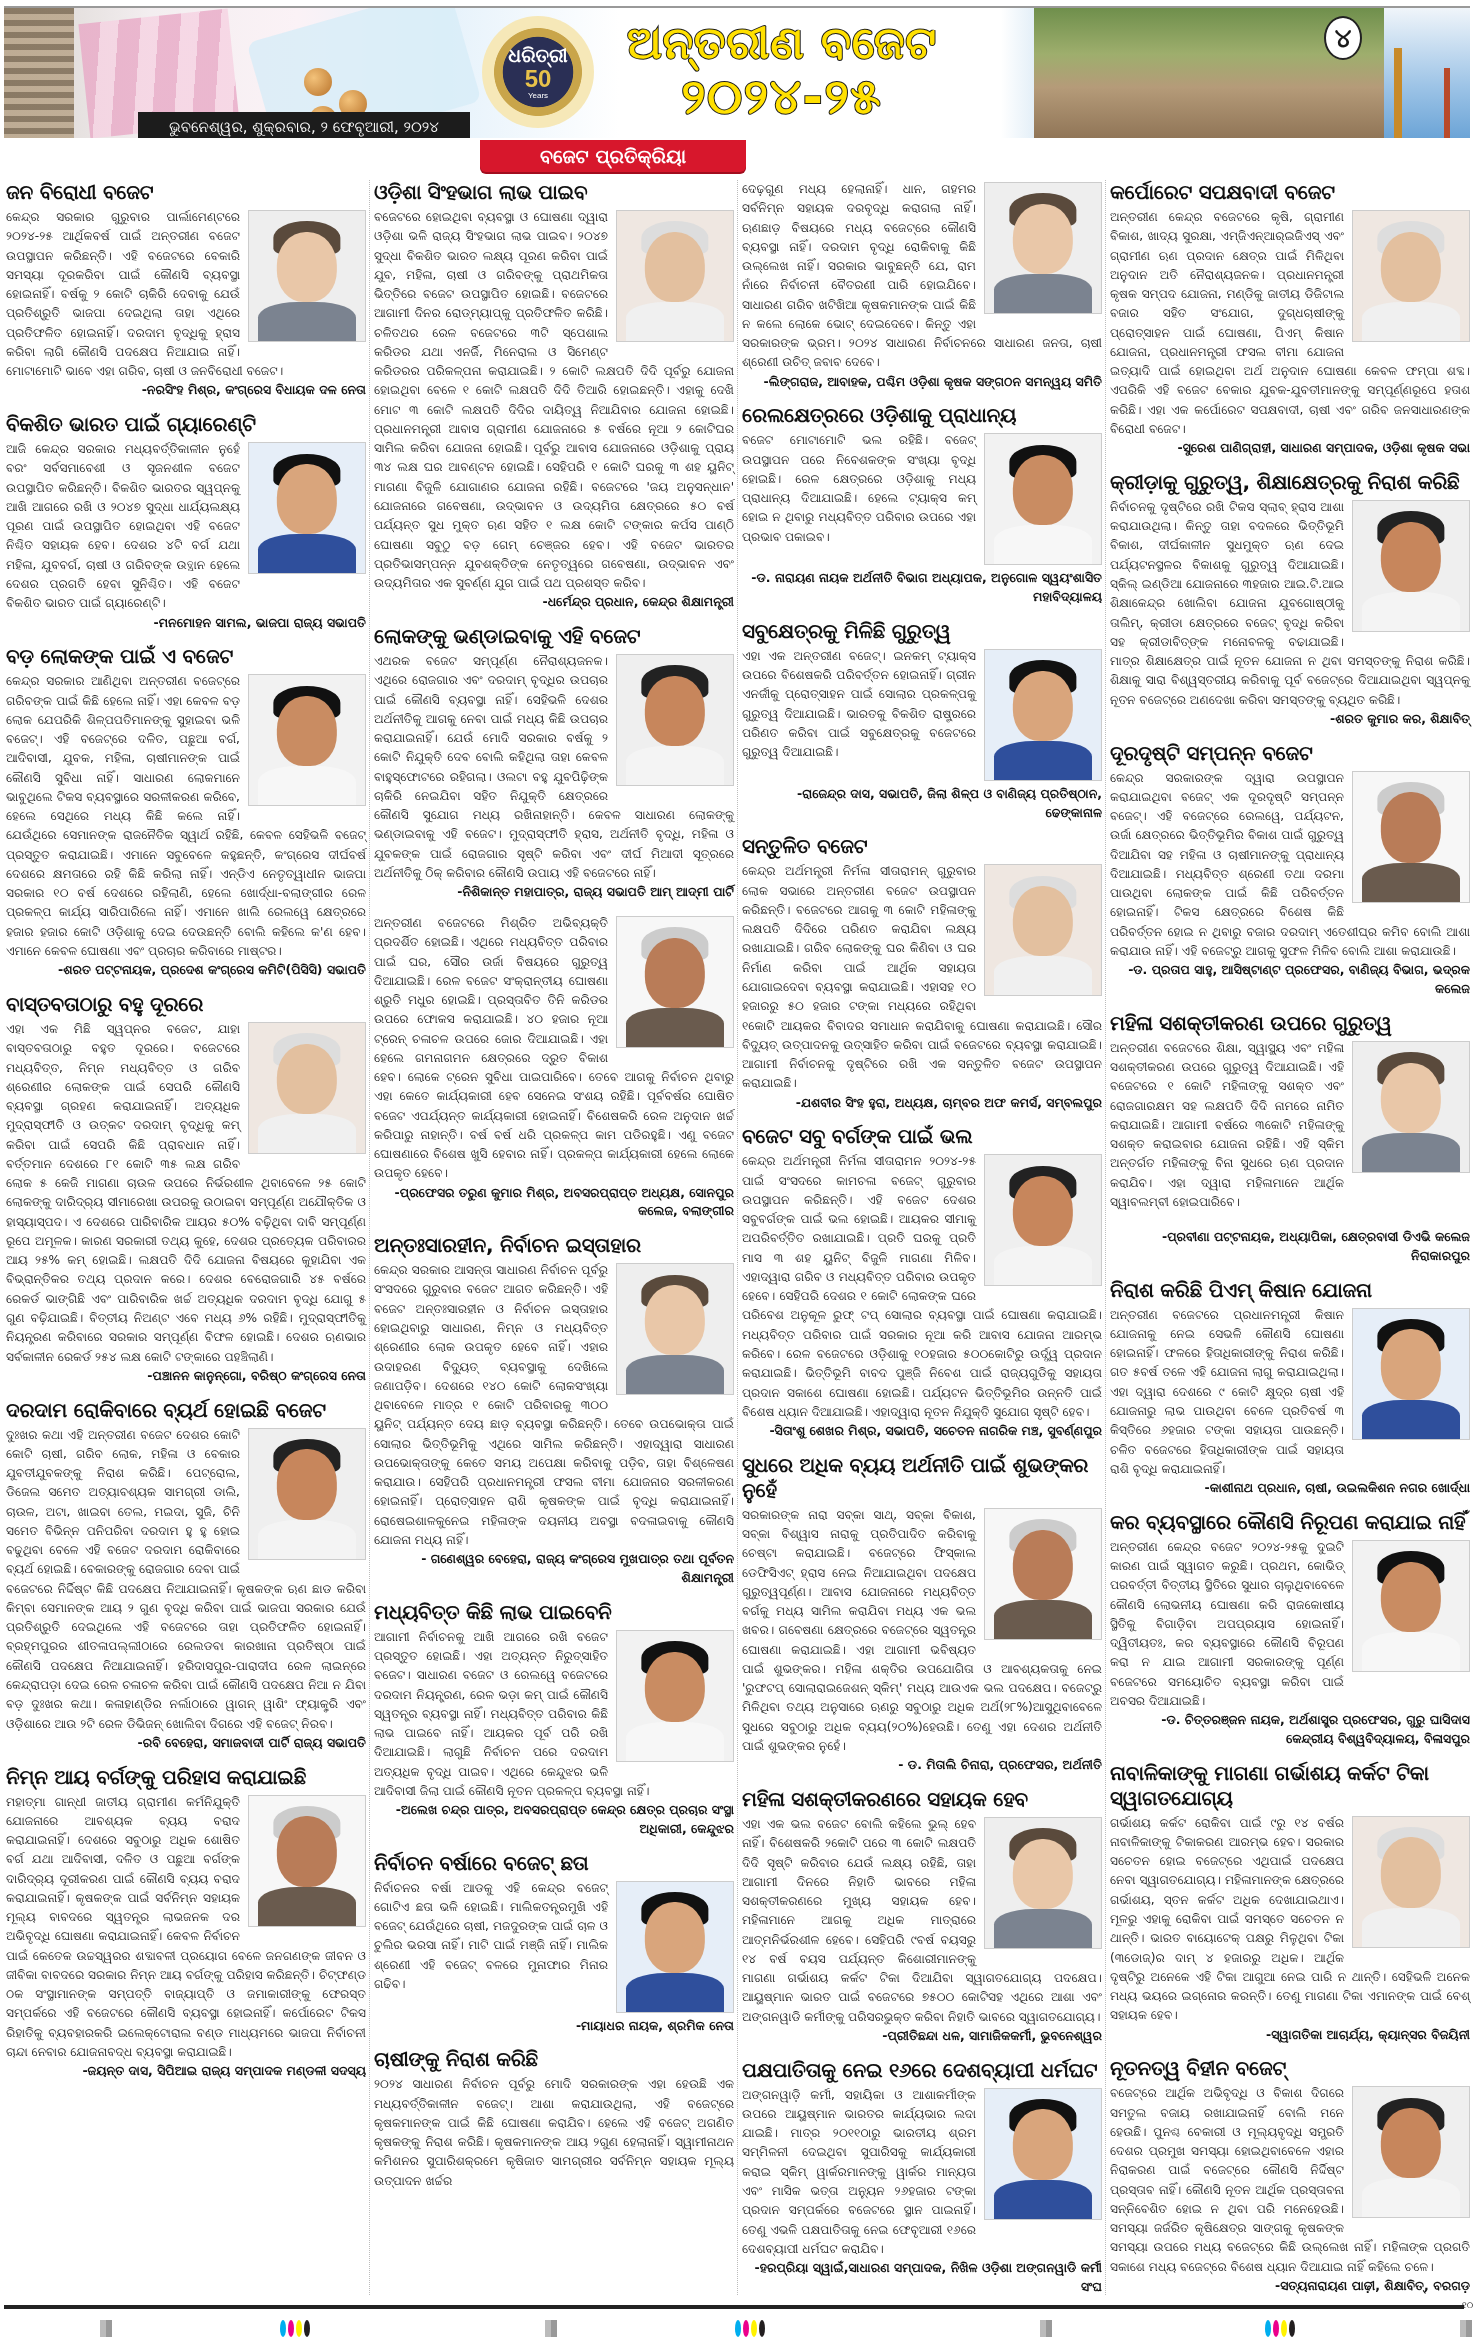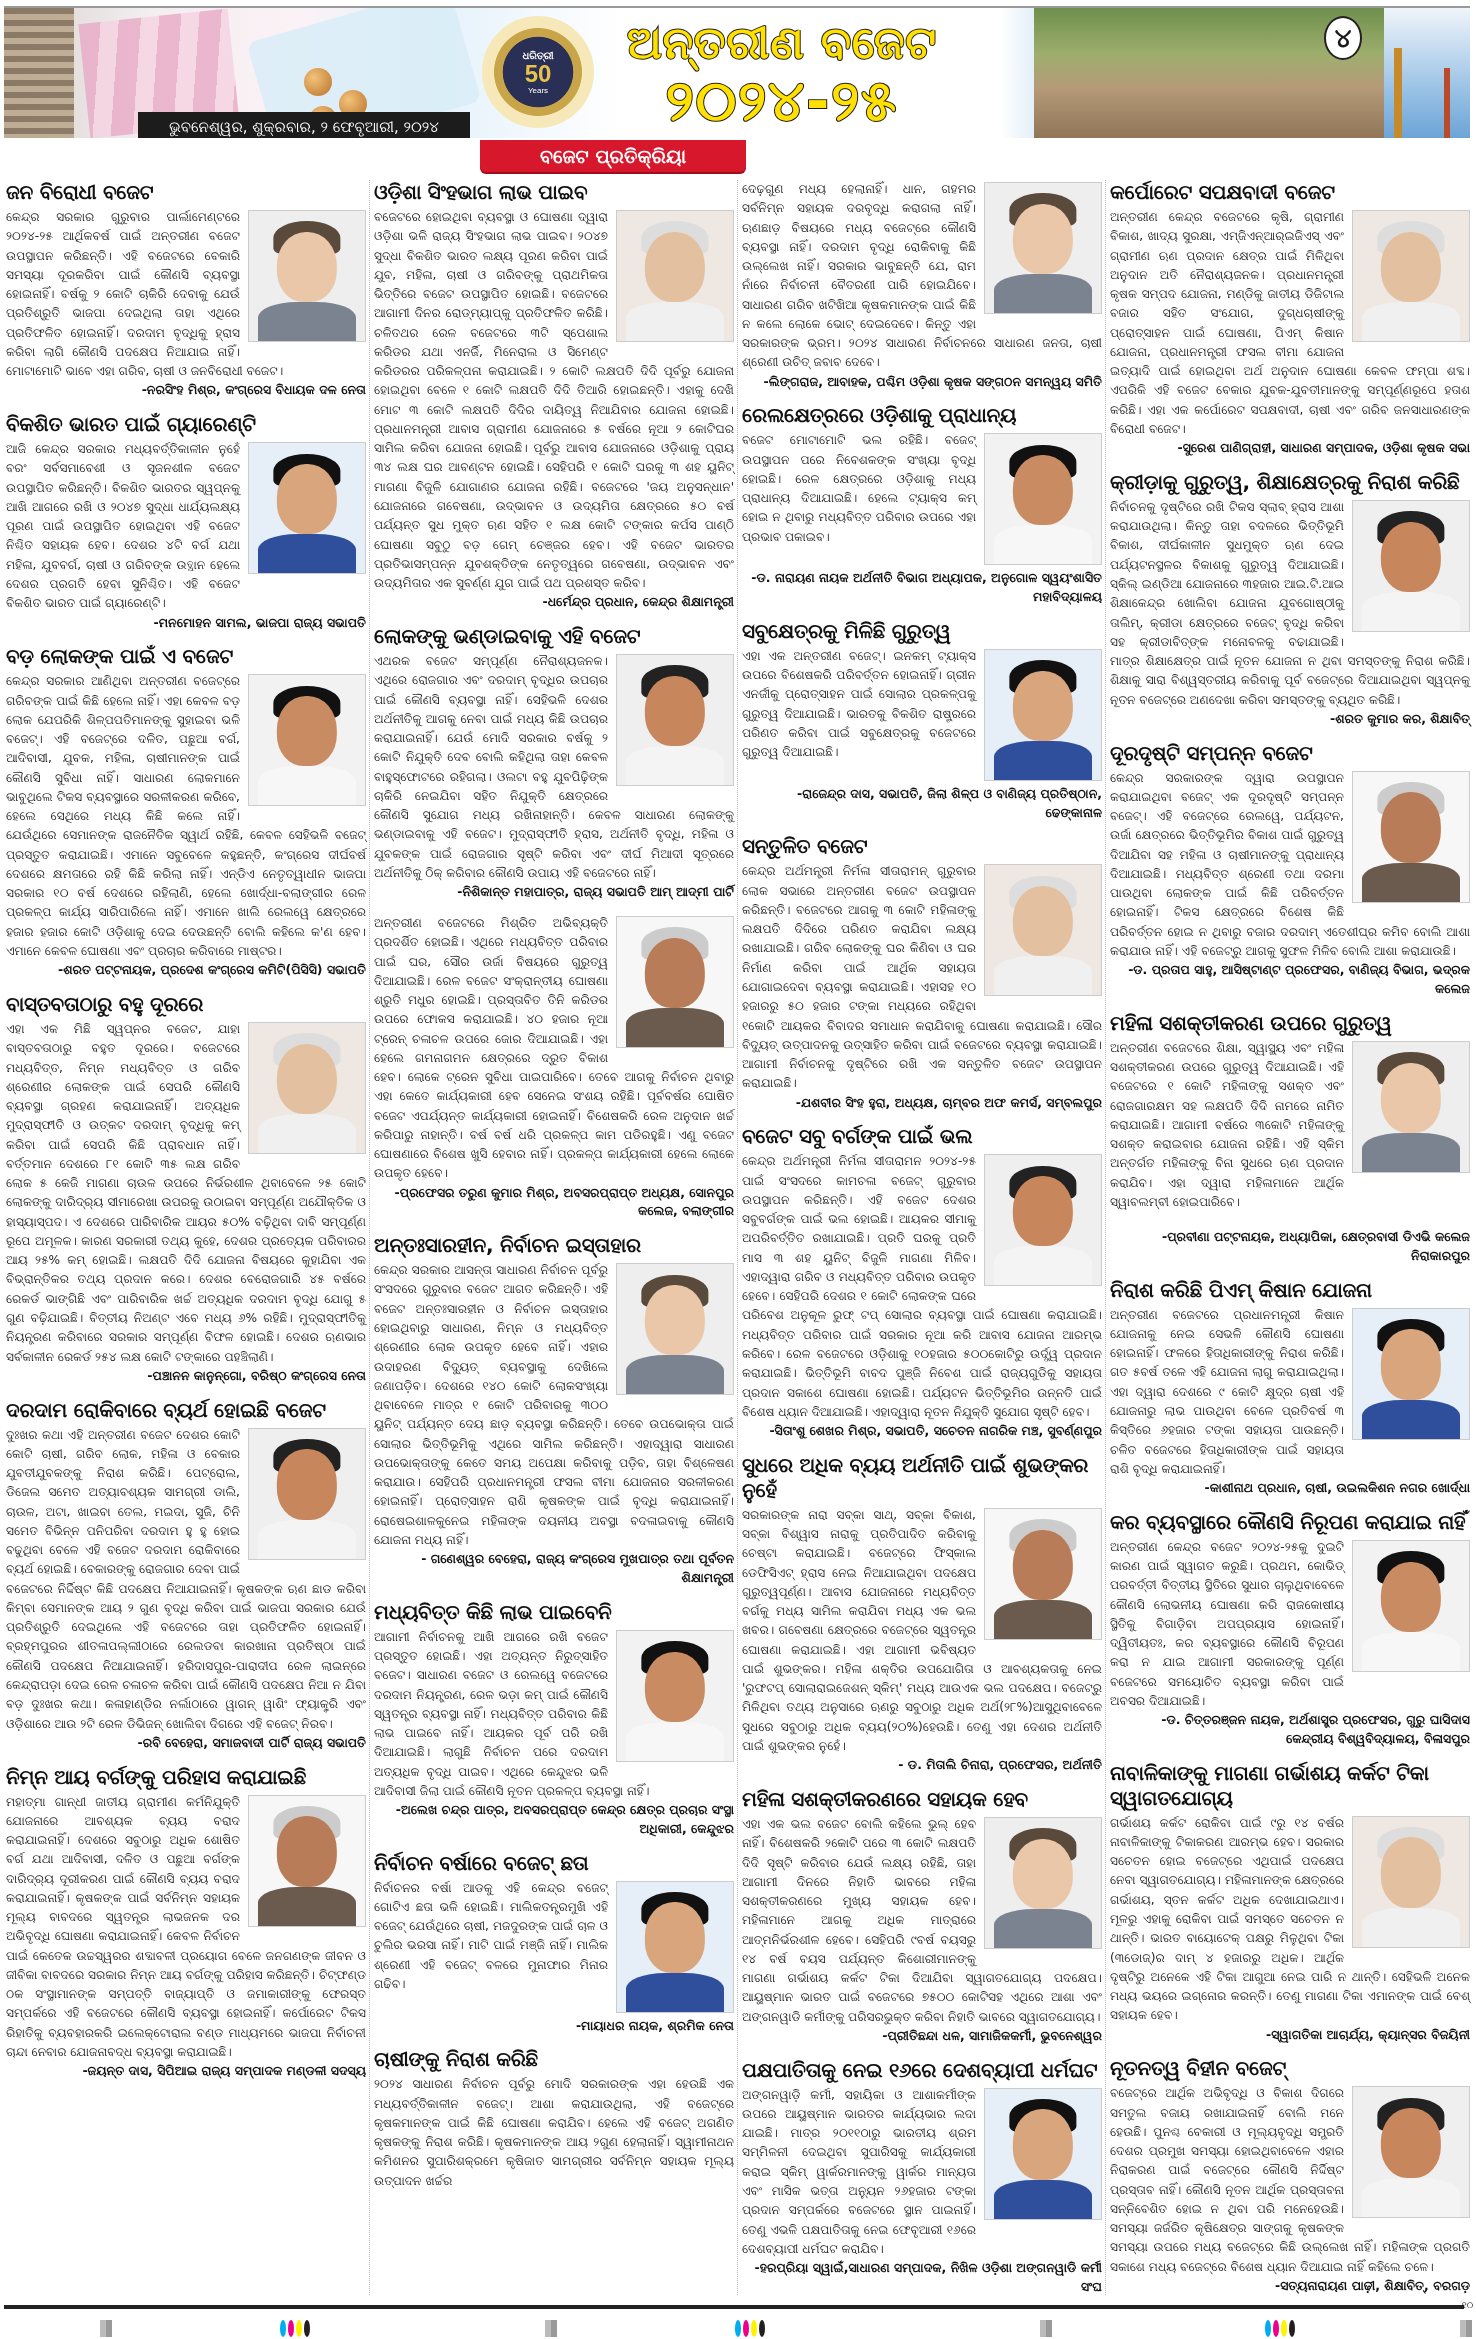--- a/index.html
+++ b/index.html
@@ -17,28 +17,28 @@
   .mh-coins span { position: absolute; width: 28px; height: 28px; border-radius: 50%; background: radial-gradient(circle at 35% 35%, #f3c27a, #b8722a); }
   .mh-field { position: absolute; left: 1030px; top: 0; width: 350px; height: 132px;
     background: linear-gradient(180deg, #6f8f4c 0%, #9eae6d 35%, #b59b79 60%, #8f7456 100%); }
   .mh-chimney { position: absolute; left: 1380px; top: 0; width: 86px; height: 132px;
     background: linear-gradient(180deg, #f0f5fa 0%, #9cc3e6 60%, #6aa3d6 100%); }
   .mh-chimney i { position: absolute; left: 10px; top: 40px; width: 8px; height: 92px; background: #c78a2a; }
   .mh-chimney b { position: absolute; left: 60px; top: 60px; width: 6px; height: 72px; background: #b94a2a; }
 
   .emblem { position: absolute; left: 478px; top: 8px; width: 112px; height: 112px; border-radius: 50%;
     background: radial-gradient(circle, #2a2f55 0 44%, #c9a54a 45% 55%, #f6e8b8 56% 100%); display: flex; flex-direction: column; align-items: center; justify-content: center; }
-  .emblem .e-name { color: #fff; font-weight: bold; font-size: 10px; font-family: "DejaVu Sans", sans-serif; }
+  .emblem .e-name { color: #fff; font-weight: bold; font-size: 19px; font-family: "DejaVu Sans", sans-serif; }
   .emblem .e-num { color: #e8c24a; font-weight: bold; font-size: 24px; font-family: "Liberation Sans", sans-serif; line-height: 1; }
   .emblem .e-years { color: #fff; font-size: 8px; font-family: "Liberation Sans", sans-serif; }
 
   .mh-title { position: absolute; left: 558px; top: 10px; width: 440px; text-align: center; }
   .mh-title .t1, .mh-title .t2 { color: #ffe000; font-weight: bold; -webkit-text-stroke: 2px #1a1a1a; paint-order: stroke fill; display: block; line-height: 1.15; }
   .mh-title .t1 { font-size: 44px; letter-spacing: 1px; }
-  .mh-title .t2 { font-size: 56px; letter-spacing: 2px; }
+  .mh-title .t2 { font-size: 48px; letter-spacing: 2px; }
 
   .page-num { position: absolute; left: 1320px; top: 8px; width: 38px; height: 44px; border-radius: 50%; background: #fff; border: 2px solid #222; display: flex; align-items: center; justify-content: center; font-weight: bold; font-size: 26px; }
 
   .dateline { position: absolute; left: 134px; top: 104px; width: 332px; height: 30px; background: #1c1c1c; color: #fff; font-size: 15px; display: flex; align-items: center; justify-content: center; }
   .section-tab { position: absolute; left: 480px; top: 140px; width: 266px; height: 32px; background: #d7172c; border-radius: 0 0 6px 6px; color: #fff; font-weight: bold; font-size: 19px; display: flex; align-items: center; justify-content: center; box-shadow: 0 2px 0 #a10d1e; }
 
   
   .columns { position: absolute; left: 0; top: 180px; width: 1168px; height: 2115px; }
   .col { position: absolute; top: 0; height: 2115px; }
   .col-1 { left: 6px; width: 360px; }

